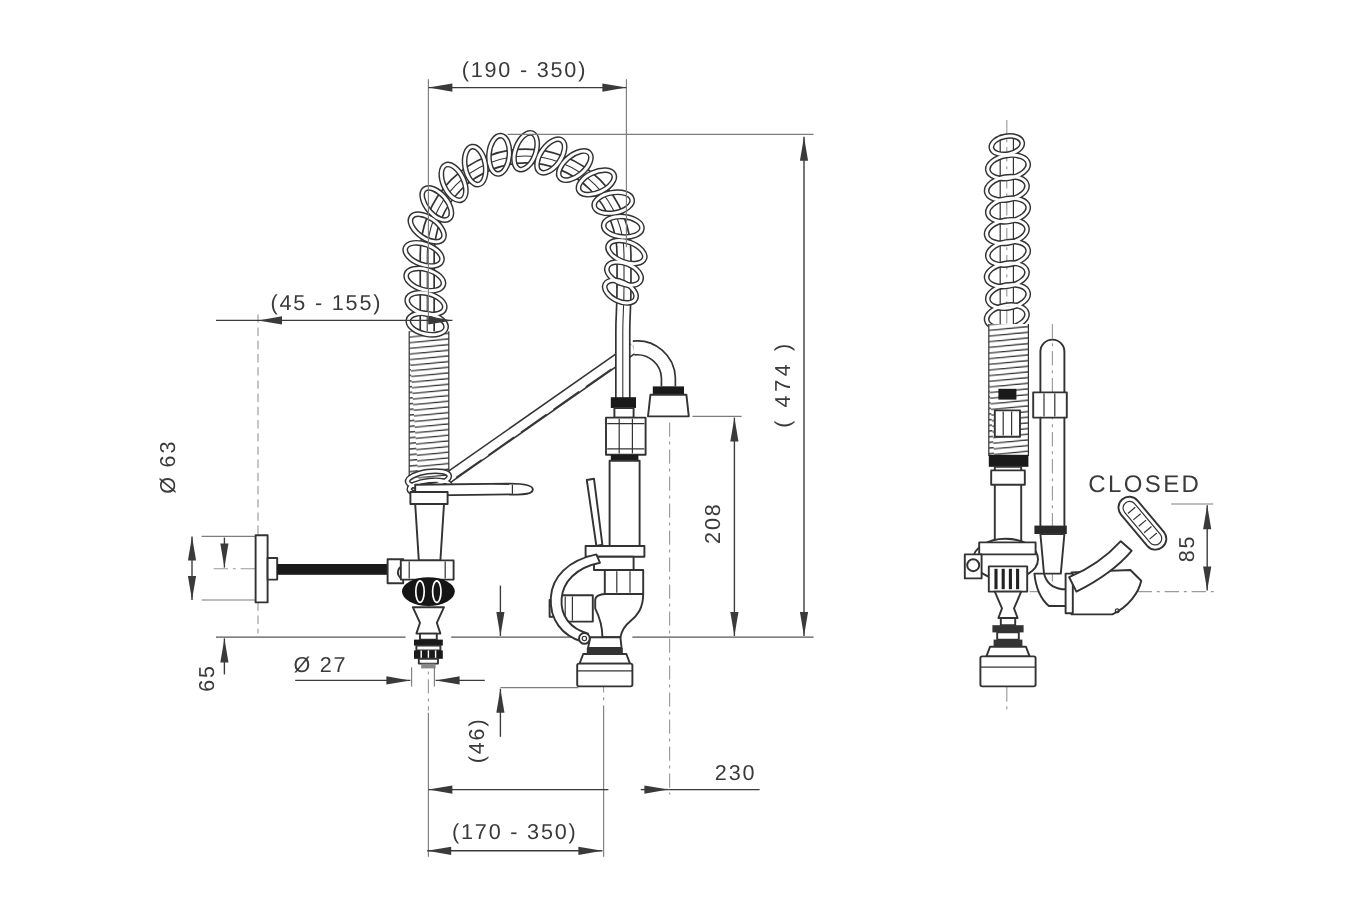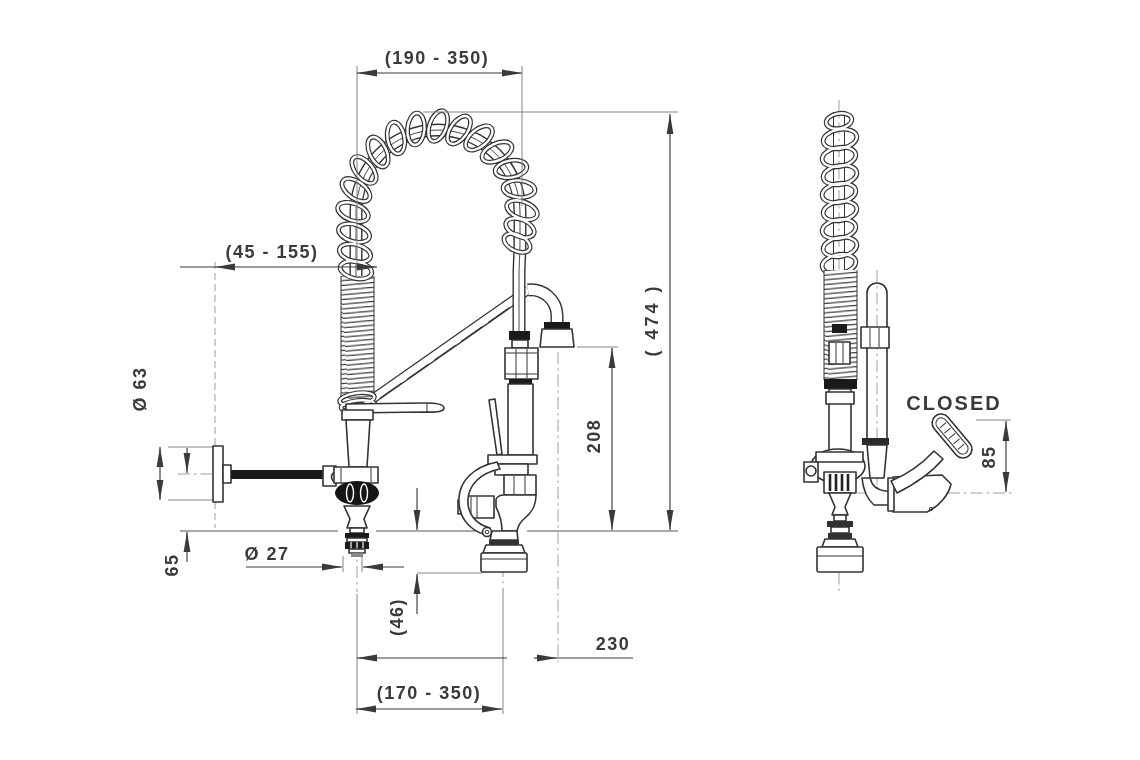--- a/index.html
+++ b/index.html
@@ -1,20 +1,20 @@
 <!DOCTYPE html>
 <html style="--line: #333333; --dim: #3a3a3a; --ext: #7d7d7d; --center: #9a9a9a; --ink: #1a1a1a; --txt: #3a3a3a; --bg: #ffffff;"><head>
 <meta charset="utf-8">
 <style>
   :root{
     --line:#333333; --dim:#3a3a3a; --ext:#7d7d7d; --center:#9a9a9a;
     --ink:#1a1a1a; --bg:#ffffff; --txt:#3a3a3a;
   }
   html,body{margin:0;padding:0;background:var(--bg);}
-  .canvas{width:1140px;height:760px;background:var(--bg);position:relative;overflow:hidden;font-weight:bold;}
+  .canvas{width:1140px;height:760px;background:var(--bg);position:relative;overflow:hidden;}
   svg{display:block;}
   
   .o   {fill:#fff;stroke:var(--line);stroke-width:1.6;stroke-linejoin:round;}
   .ol  {fill:none;stroke:var(--line);stroke-width:1.6;stroke-linejoin:round;stroke-linecap:round;}
   .olt {fill:none;stroke:var(--line);stroke-width:1;}
   .dark{fill:var(--ink);stroke:none;}
   .tube-o{fill:none;stroke:var(--line);stroke-width:13;}
   .tube-i{fill:none;stroke:#fff;stroke-width:10.2;}
   .tube-c{fill:none;stroke:var(--line);stroke-width:0.9;}
   .stube-o{fill:none;stroke:var(--line);stroke-width:10;}

